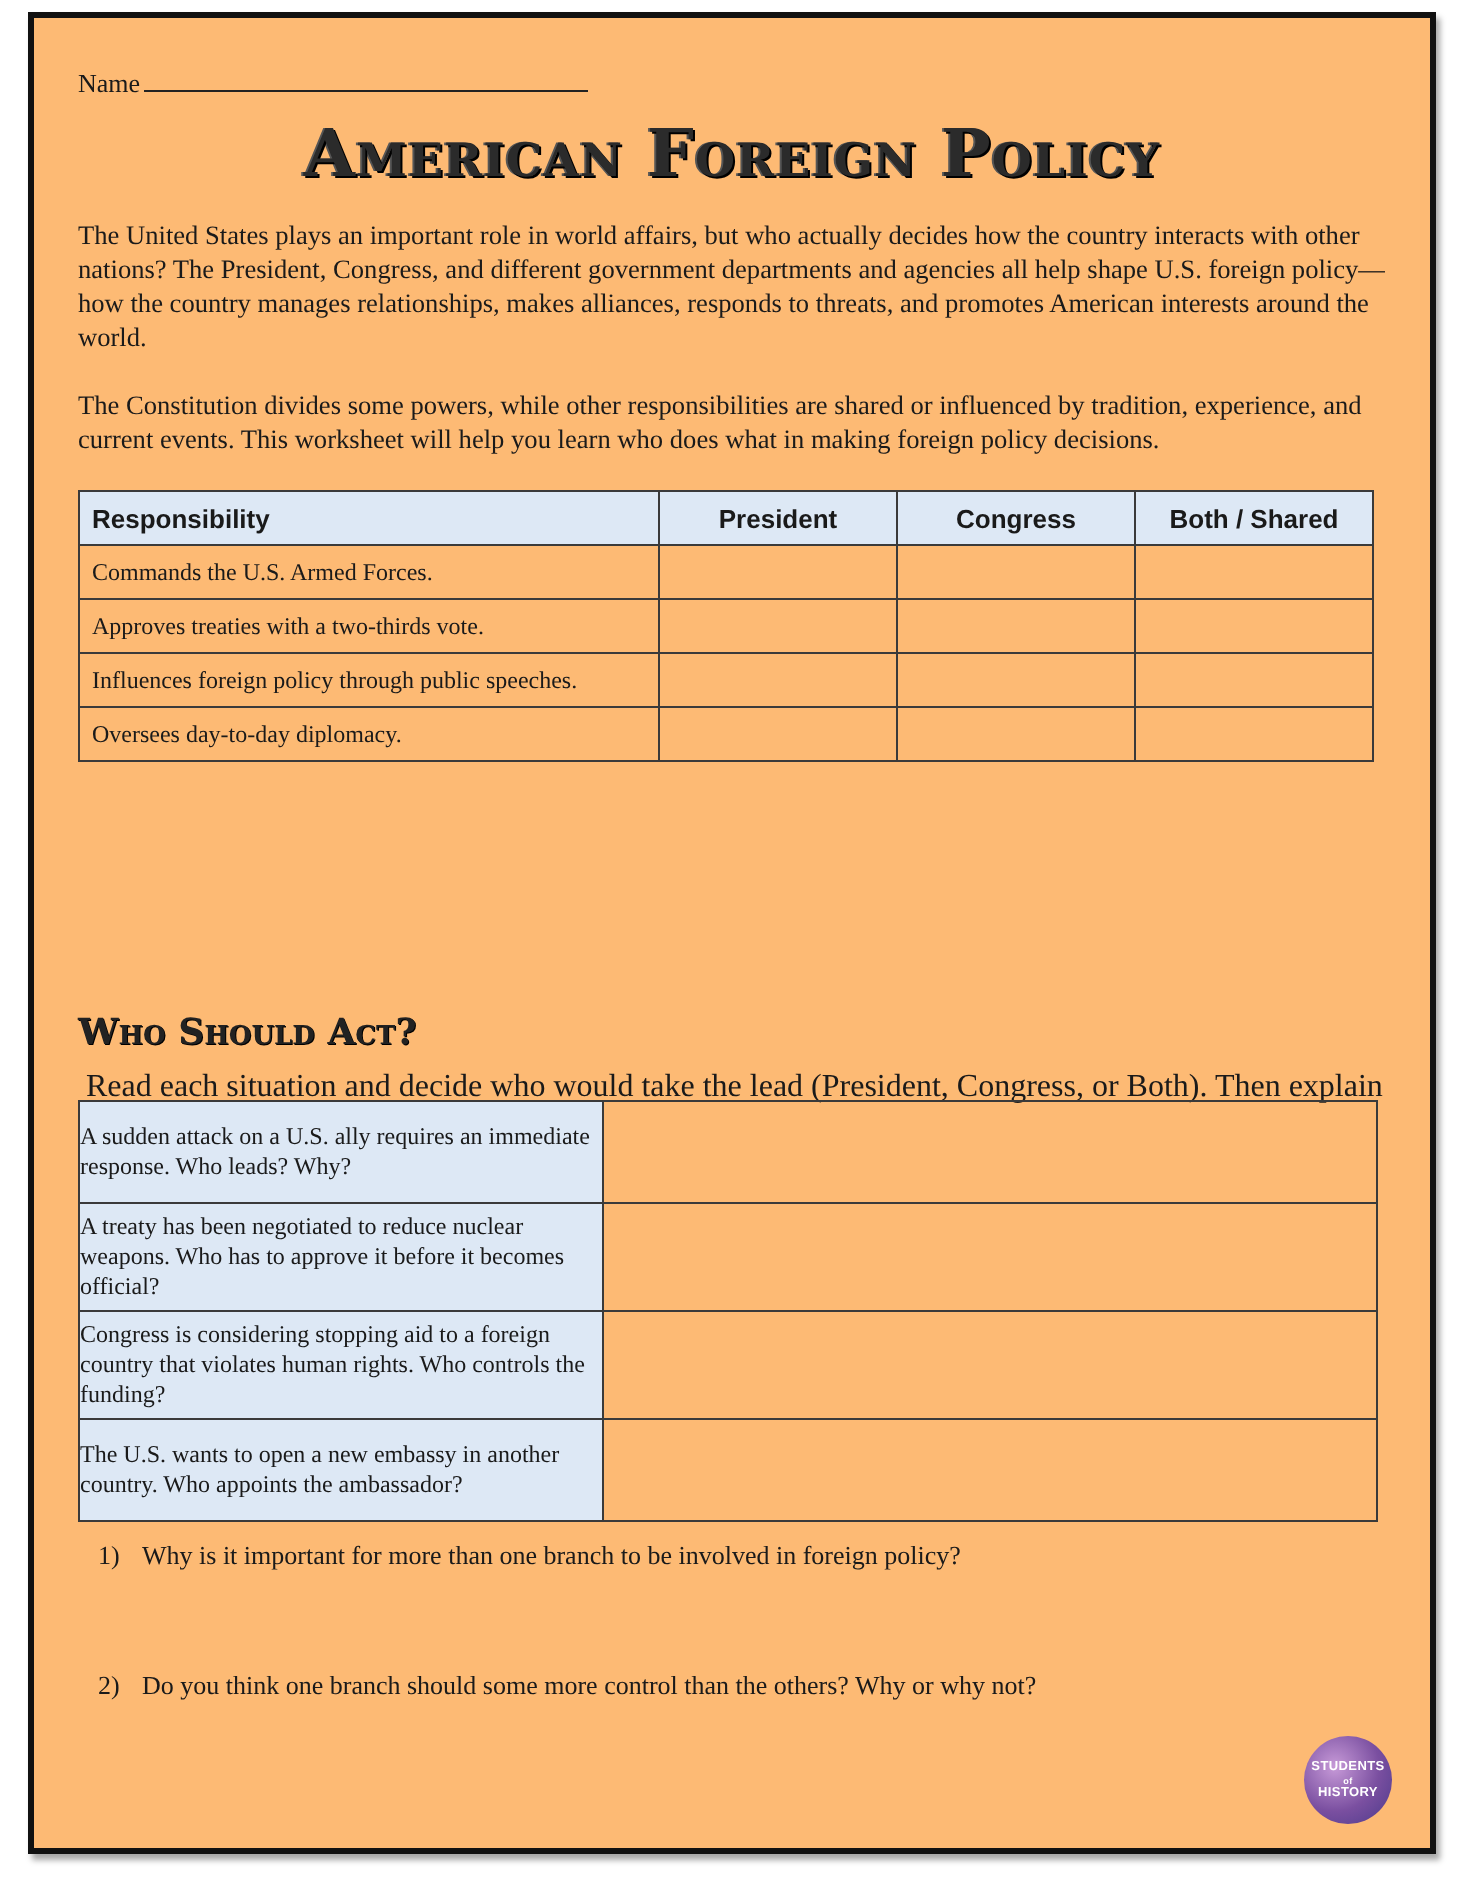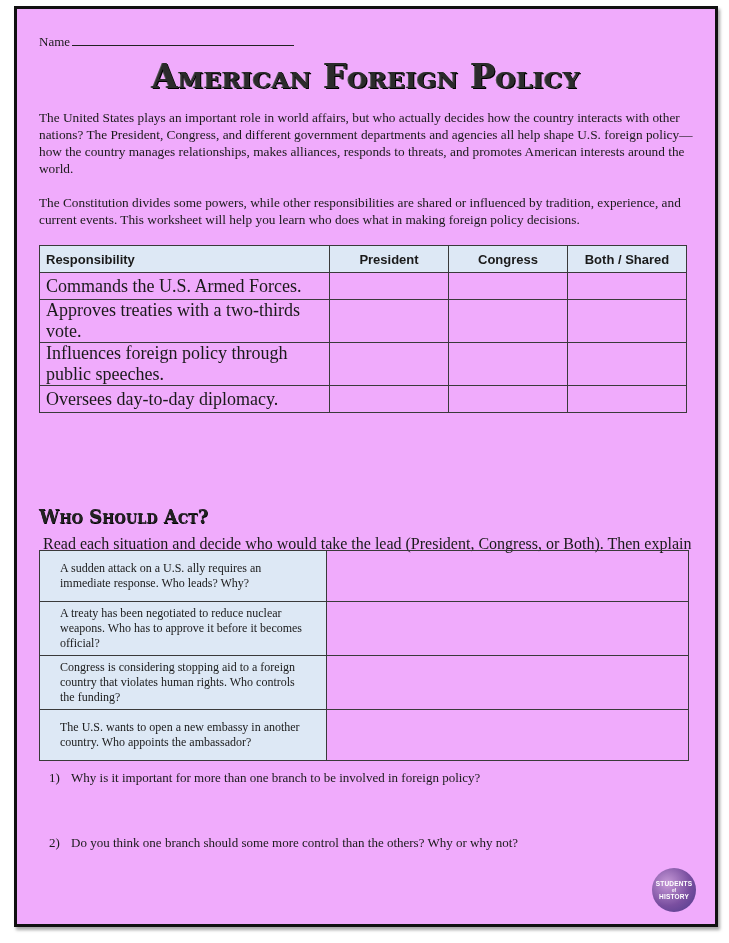--- a/index.html
+++ b/index.html
@@ -1,19 +1,19 @@
 <!DOCTYPE html>
 <html><head>
 <meta charset="utf-8">
 <style>
   html, body { margin: 0; padding: 0; background: #ffffff; }
   body { width: 729px; height: 943px; position: relative; overflow: hidden; font-family: "Liberation Serif", serif; color: #1a1a1a; }
   .page {
     position: absolute; left: 14px; top: 6px; width: 704px; height: 921px;
-    border: 3px solid #111; box-sizing: border-box; background: #f0abfc;
+    border: 3px solid #111; box-sizing: border-box; background: #fdba74;
     box-shadow: 2px 3px 3px rgba(0,0,0,0.35);
   }
   .name-line { position: absolute; left: 22px; top: 24px; font-size: 13px; }
   .name-line .blank { display: inline-block; width: 222px; border-bottom: 1px solid #222; height: 12px; margin-left: 2px; vertical-align: baseline; }
   .title {
     position: absolute; left: 0; right: 0; top: 48px; text-align: center;
     font-family: "DejaVu Serif", serif; font-weight: 900; font-size: 33px; letter-spacing: 0.5px;
     color: #2b2b2b; text-shadow: 1px 1px 0 #000, -1px 0 0 #555;
     font-variant: small-caps;
   }
@@ -22,31 +22,31 @@
   .p1 { top: 100px; }
   .p2 { top: 185px; }
   table { border-collapse: collapse; }
   .resp-table { position: absolute; left: 22px; top: 236px; width: 648px; }
   .resp-table th, .resp-table td { border: 1.5px solid #3a3a3a; }
   .resp-table th {
     background: #dde8f5; font-family: "Liberation Sans", sans-serif; font-weight: bold;
     font-size: 13px; height: 26px; padding: 0 6px; text-align: center;
   }
   .resp-table th.first { text-align: left; width: 277px; }
-  .resp-table td { height: 26px; font-size: 18px; padding: 0 6px; }
+  .resp-table td { height: 26px; font-size: 12px; padding: 0 6px; }
   .resp-table td.cell { width: 106px; }
   .section-title {
     position: absolute; left: 22px; top: 497px; font-family: "DejaVu Serif", serif;
     font-weight: 900; font-size: 18px; font-variant: small-caps; color: #222;
     text-shadow: 0.5px 0.5px 0 #000;
   }
   .instructions { position: absolute; left: 26px; top: 526px; font-size: 16px; }
   .sit-table { position: absolute; left: 22px; top: 541px; width: 650px; }
   .sit-table td { border: 1.5px solid #3a3a3a; vertical-align: middle; }
-  .sit-table td.q { background: #dde8f5; width: 252px; font-size: 12px; line-height: 15px; padding: 4px 20px; height: 42px; }
+  .sit-table td.q { background: #dde8f5; width: 252px; font-size: 12px; line-height: 15px; padding: 4px 0; height: 42px; }
   .sit-table td.a { width: 370px; }
   .question { position: absolute; left: 32px; font-size: 13px; }
   .question .num { display: inline-block; width: 22px; }
   .q1 { top: 761px; }
   .q2 { top: 826px; }
   .logo {
     position: absolute; left: 652px; top: 868px; width: 44px; height: 44px; border-radius: 50%;
     background: radial-gradient(circle at 35% 35%, #c79ad8, #7a4fa0 55%, #4b3a8a);
     color: #fff; font-family: "Liberation Sans", sans-serif; font-weight: bold; text-align: center;
     display: flex; flex-direction: column; justify-content: center; align-items: center;

